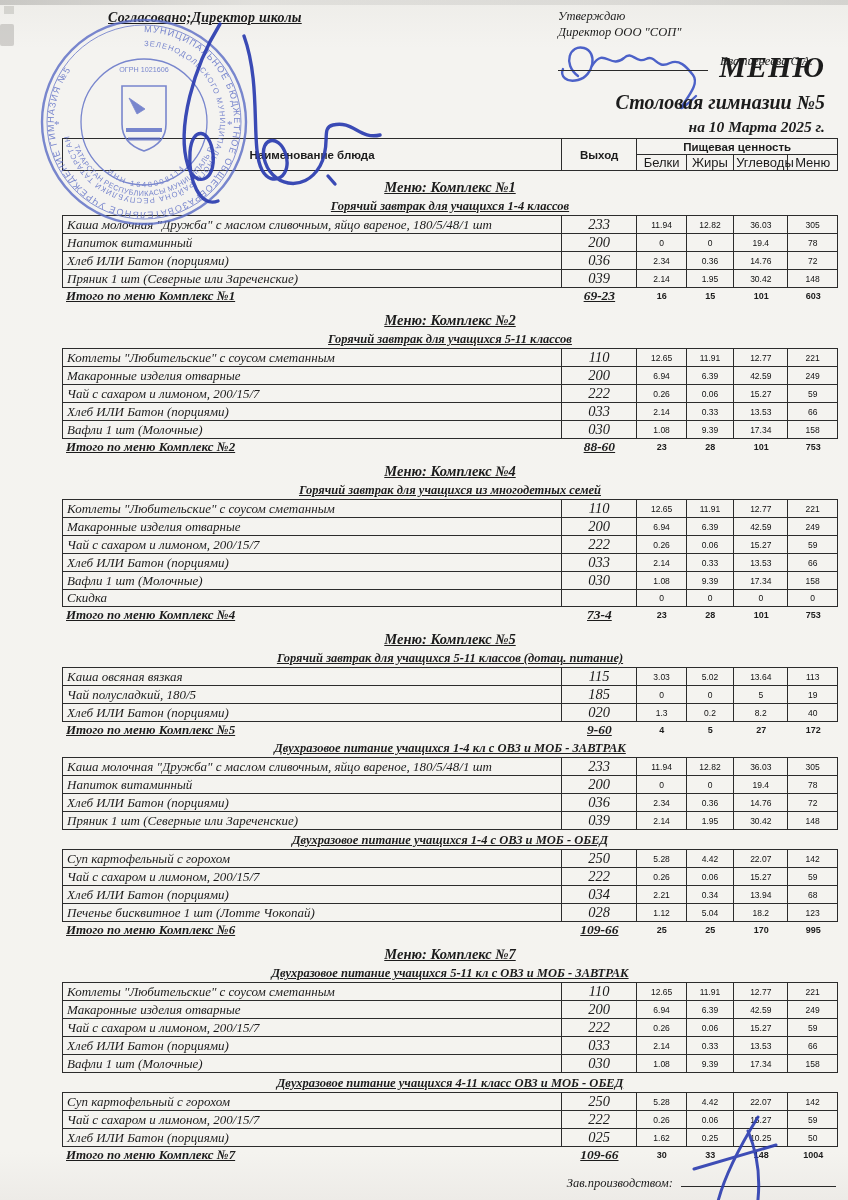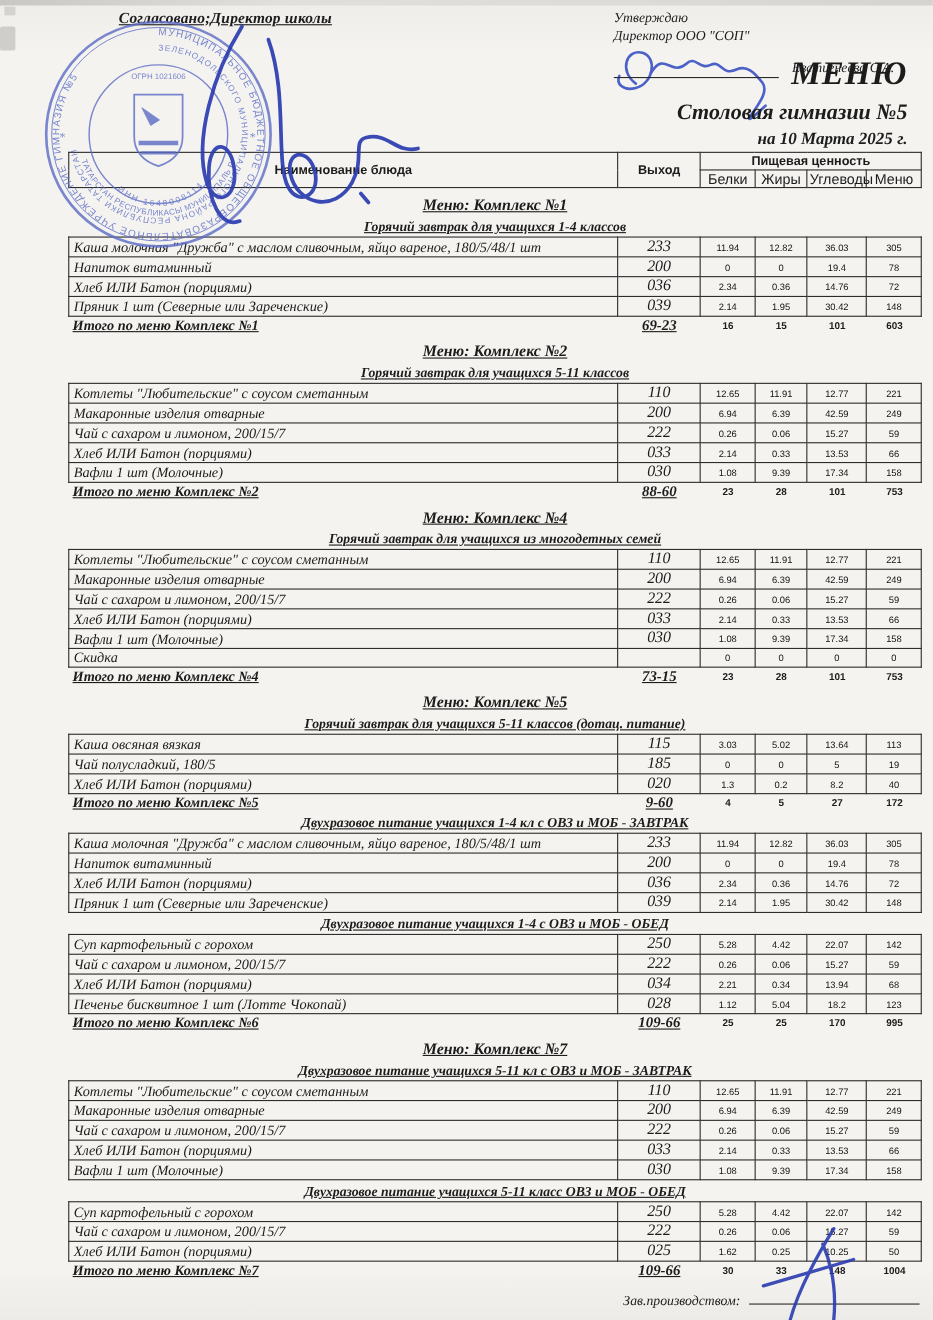--- a/index.html
+++ b/index.html
@@ -387,21 +387,21 @@
             <col style="width: 64.4%;">
             <col style="width: 9.7%;">
             <col style="width: 6.4%;">
             <col style="width: 6.1%;">
             <col style="width: 7%;">
             <col style="width: 6.4%;">
           </colgroup>
           <tbody>
             <tr>
               <td class="total-label">Итого по меню Комплекс №4</td>
-              <td class="total-out">73-15</td>
+              <td class="total-out">73-4</td>
               <td class="total-num">23</td>
               <td class="total-num">28</td>
               <td class="total-num">101</td>
               <td class="total-num">753</td>
             </tr>
           </tbody>
         </table>
       </section>
       <section>
         <div class="section-title">Меню: Комплекс №5</div>
@@ -623,21 +623,21 @@
             <tr>
               <td class="dish">Вафли 1 шт (Молочные)</td>
               <td class="out">030</td>
               <td class="num">1.08</td>
               <td class="num">9.39</td>
               <td class="num">17.34</td>
               <td class="num">158</td>
             </tr>
           </tbody>
         </table>
-        <div class="block-subtitle">Двухразовое питание учащихся 5-11 класс ОВЗ и МОБ - ОБЕД</div>
+        <div class="block-subtitle">Двухразовое питание учащихся 4-11 класс ОВЗ и МОБ - ОБЕД</div>
         <table class="dish-table">
           <colgroup>
             <col style="width: 64.4%;">
             <col style="width: 9.7%;">
             <col style="width: 6.4%;">
             <col style="width: 6.1%;">
             <col style="width: 7%;">
             <col style="width: 6.4%;">
           </colgroup>
           <tbody>

